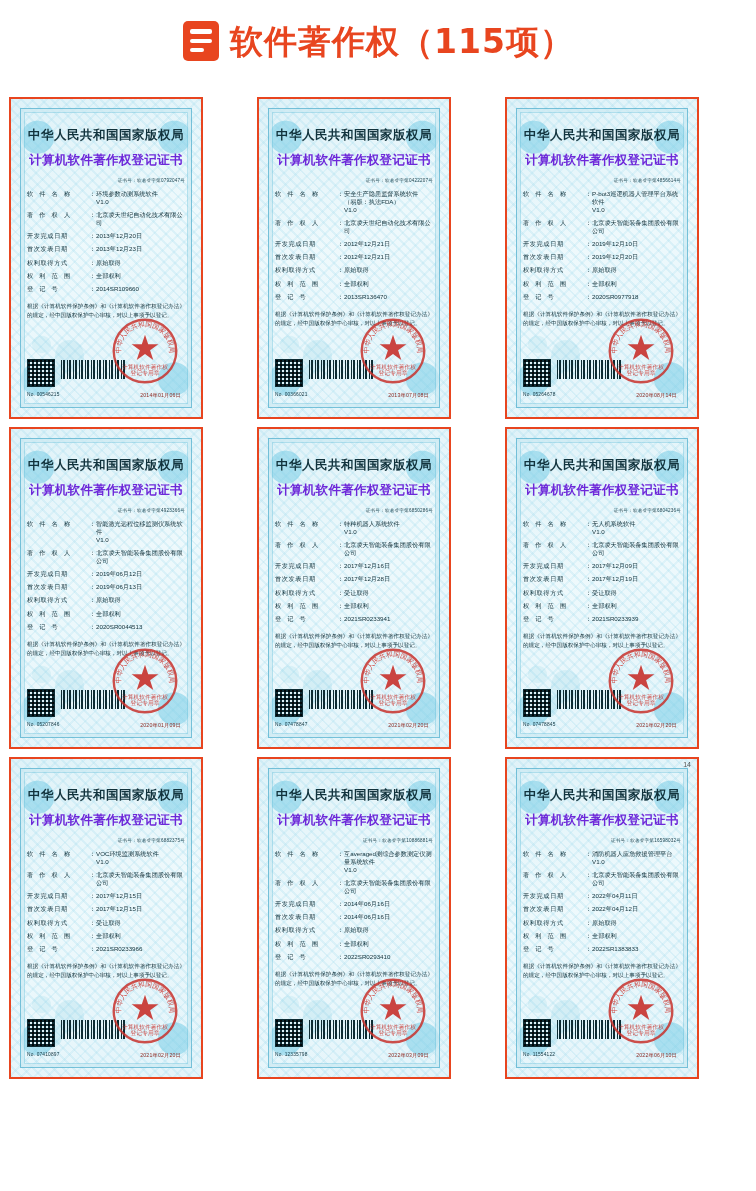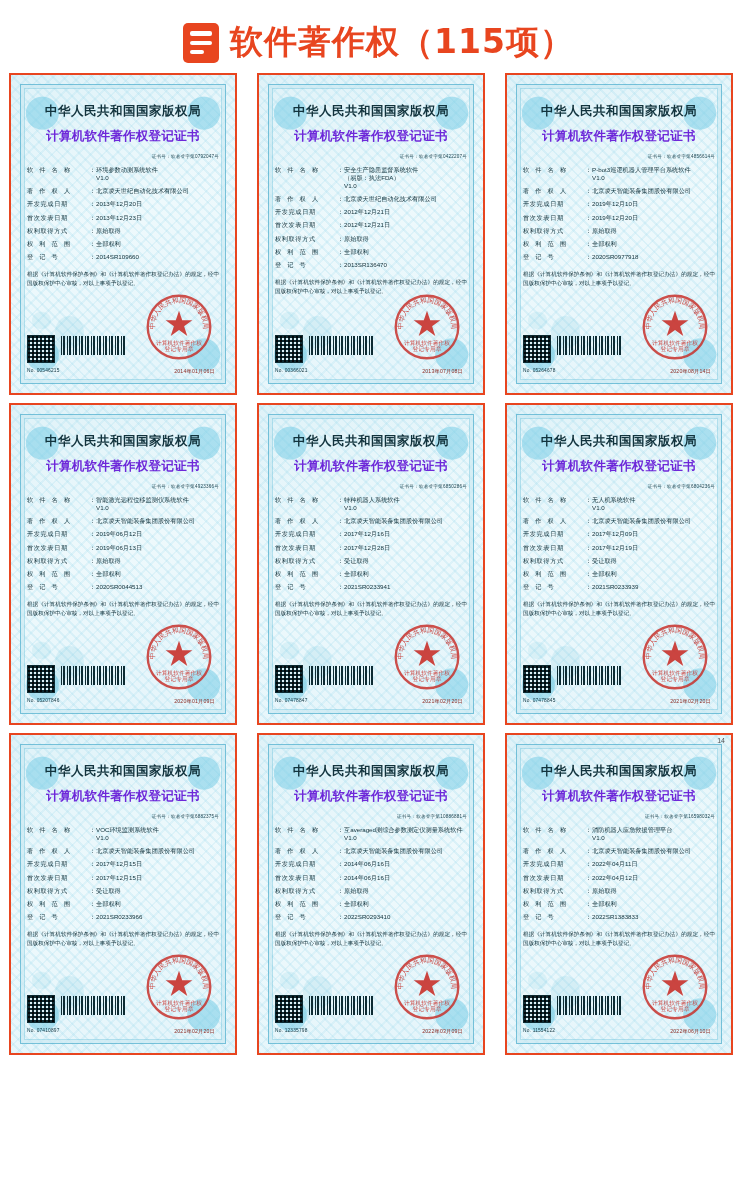--- a/index.html
+++ b/index.html
@@ -13,24 +13,23 @@
     width:756px;
     min-height:1191px;
     position:relative;
     background:#fff;
     box-sizing:border-box;
     padding:0;
   }
   
   .header{
     display:flex;
-    align-items:center;
     justify-content:center;
     gap:10px;
-    padding:20px 0 8px 0;
+    padding:20px 0 32px 0;
   }
   .header-icon{
     width:38px;height:42px;position:relative;flex:0 0 auto;
   }
   .header-icon svg{display:block}
   .header-title{
     font-size:33px;
     font-weight:bold;
     letter-spacing:1px;
     color:#e8451f;
@@ -39,21 +38,21 @@
   }
   
   .grid{
     display:grid;
     grid-template-columns:repeat(3,242px);
     justify-content:center;
     gap:8px 6px;
     padding:0 4px 16px 4px;
   }
   .cert{
-    width:228px;
+    width:194px;
     height:322px;
     border:2px solid #e8451f;
     box-sizing:border-box;
     background:#eef8fb;
     position:relative;
     overflow:hidden;
   }
   
   .cert-bg{
     position:absolute;inset:0;

